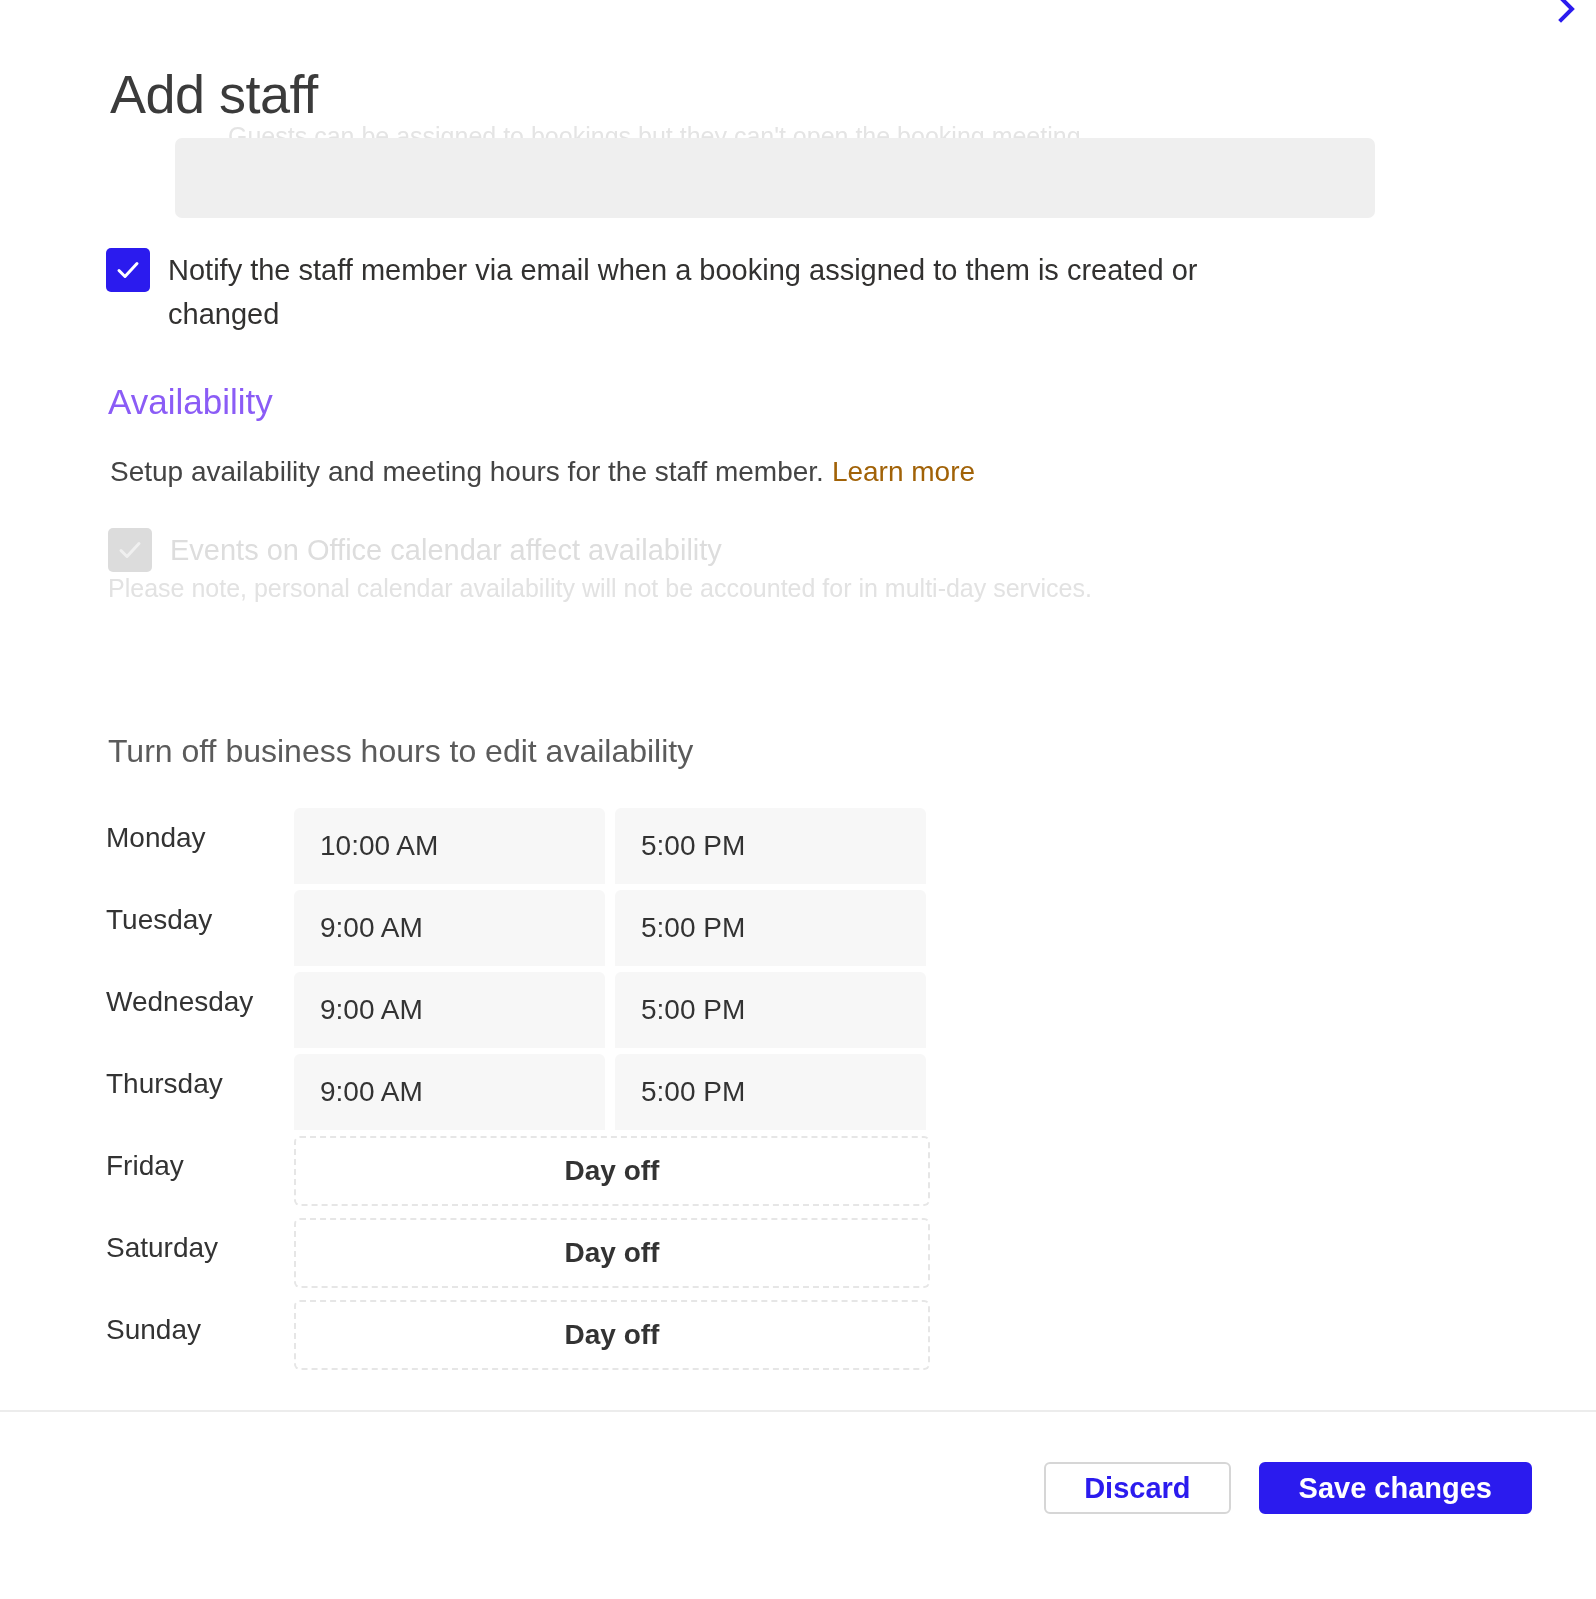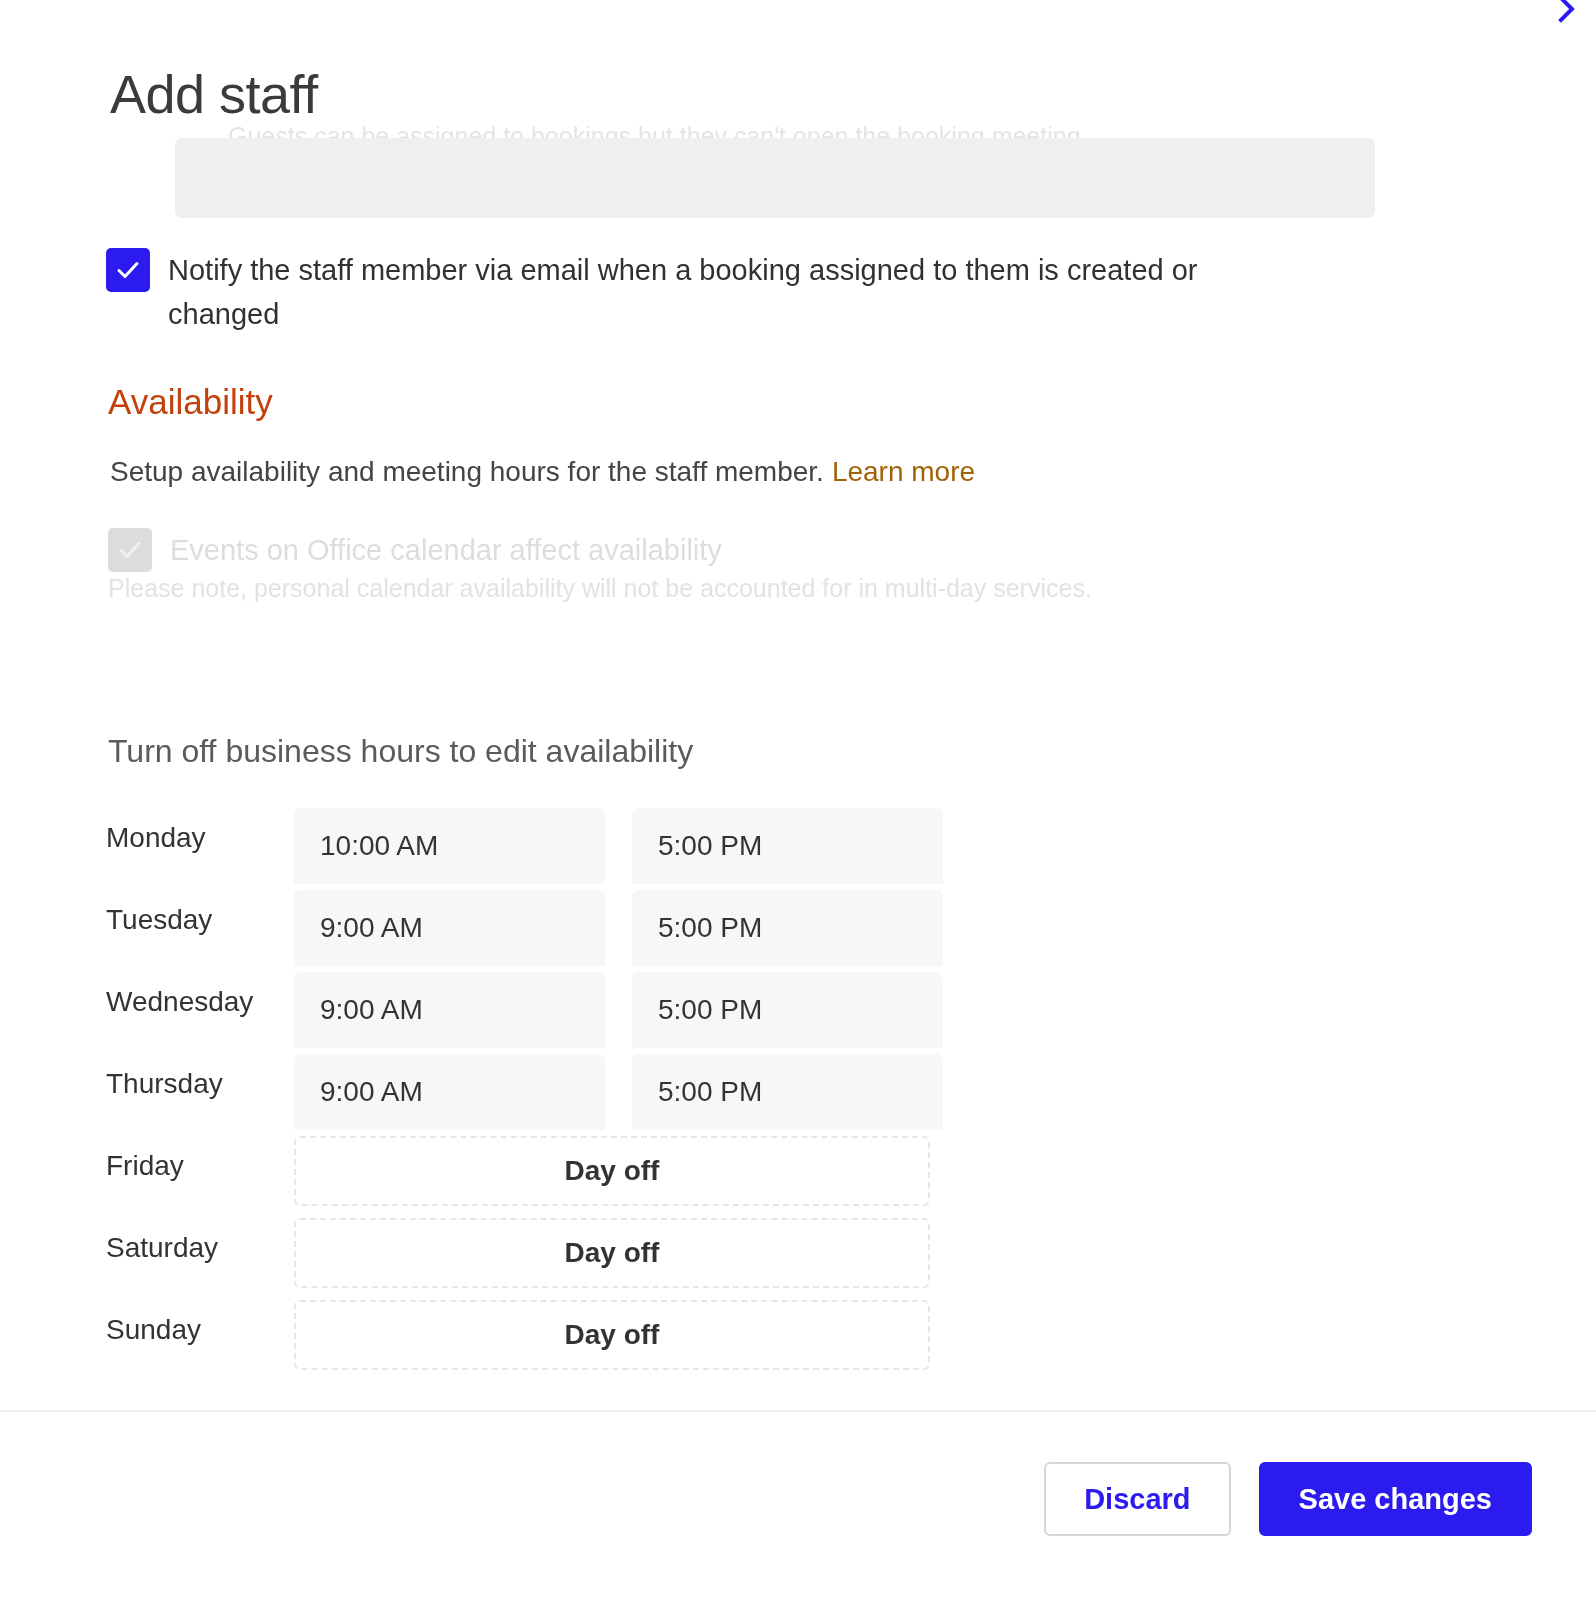--- a/index.html
+++ b/index.html
@@ -100,21 +100,21 @@
     max-width: 1120px;
   }
 
   
   .avail-heading {
     position: absolute;
     left: 108px;
     top: 382px;
     font-size: 35px;
     font-weight: 400;
-    color: #c2410c;
+    color: #8b5cf6;
   }
 
   .avail-desc {
     position: absolute;
     left: 110px;
     top: 456px;
     font-size: 28px;
     color: #444444;
   }
   .avail-desc .learn-more {
@@ -200,21 +200,21 @@
   }
   .day-label {
     flex: 0 0 188px;
     font-size: 28px;
     color: #333333;
     padding-top: 14px;
   }
   .time-cells {
     flex: 1 1 auto;
     display: flex;
-    gap: 27px;
+    gap: 10px;
     position: relative;
   }
   .time-field {
     width: 311px;
     height: 76px;
     background: #f7f7f7;
     border-radius: 6px 6px 0 0;
     display: flex;
     align-items: center;
     padding-left: 26px;
@@ -247,21 +247,21 @@
     background: #ececec;
   }
   .footer-actions {
     position: absolute;
     right: 64px;
     top: 1462px;
     display: flex;
     gap: 28px;
   }
   .btn {
-    height: 74px;
+    height: 52px;
     border-radius: 6px;
     font-size: 29px;
     font-weight: 600;
     display: flex;
     align-items: center;
     justify-content: center;
     cursor: pointer;
     padding: 0 38px;
   }
   .btn-secondary {

